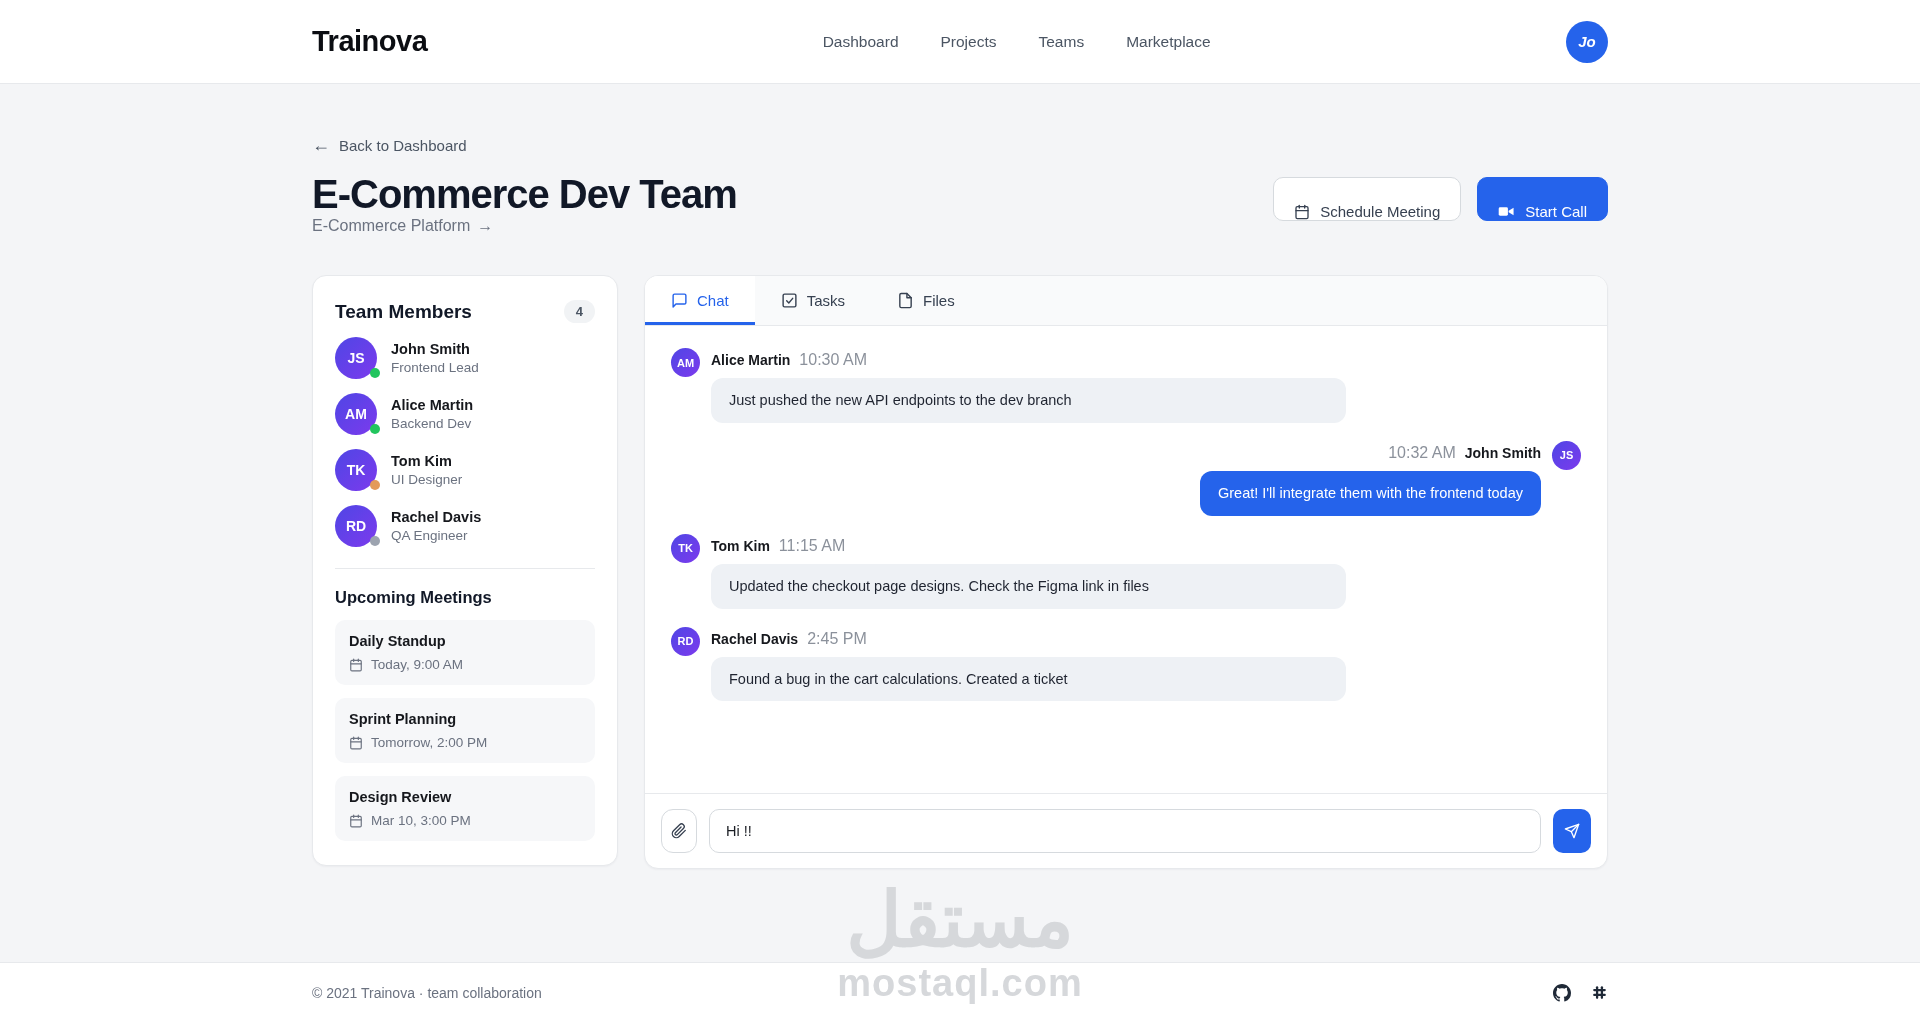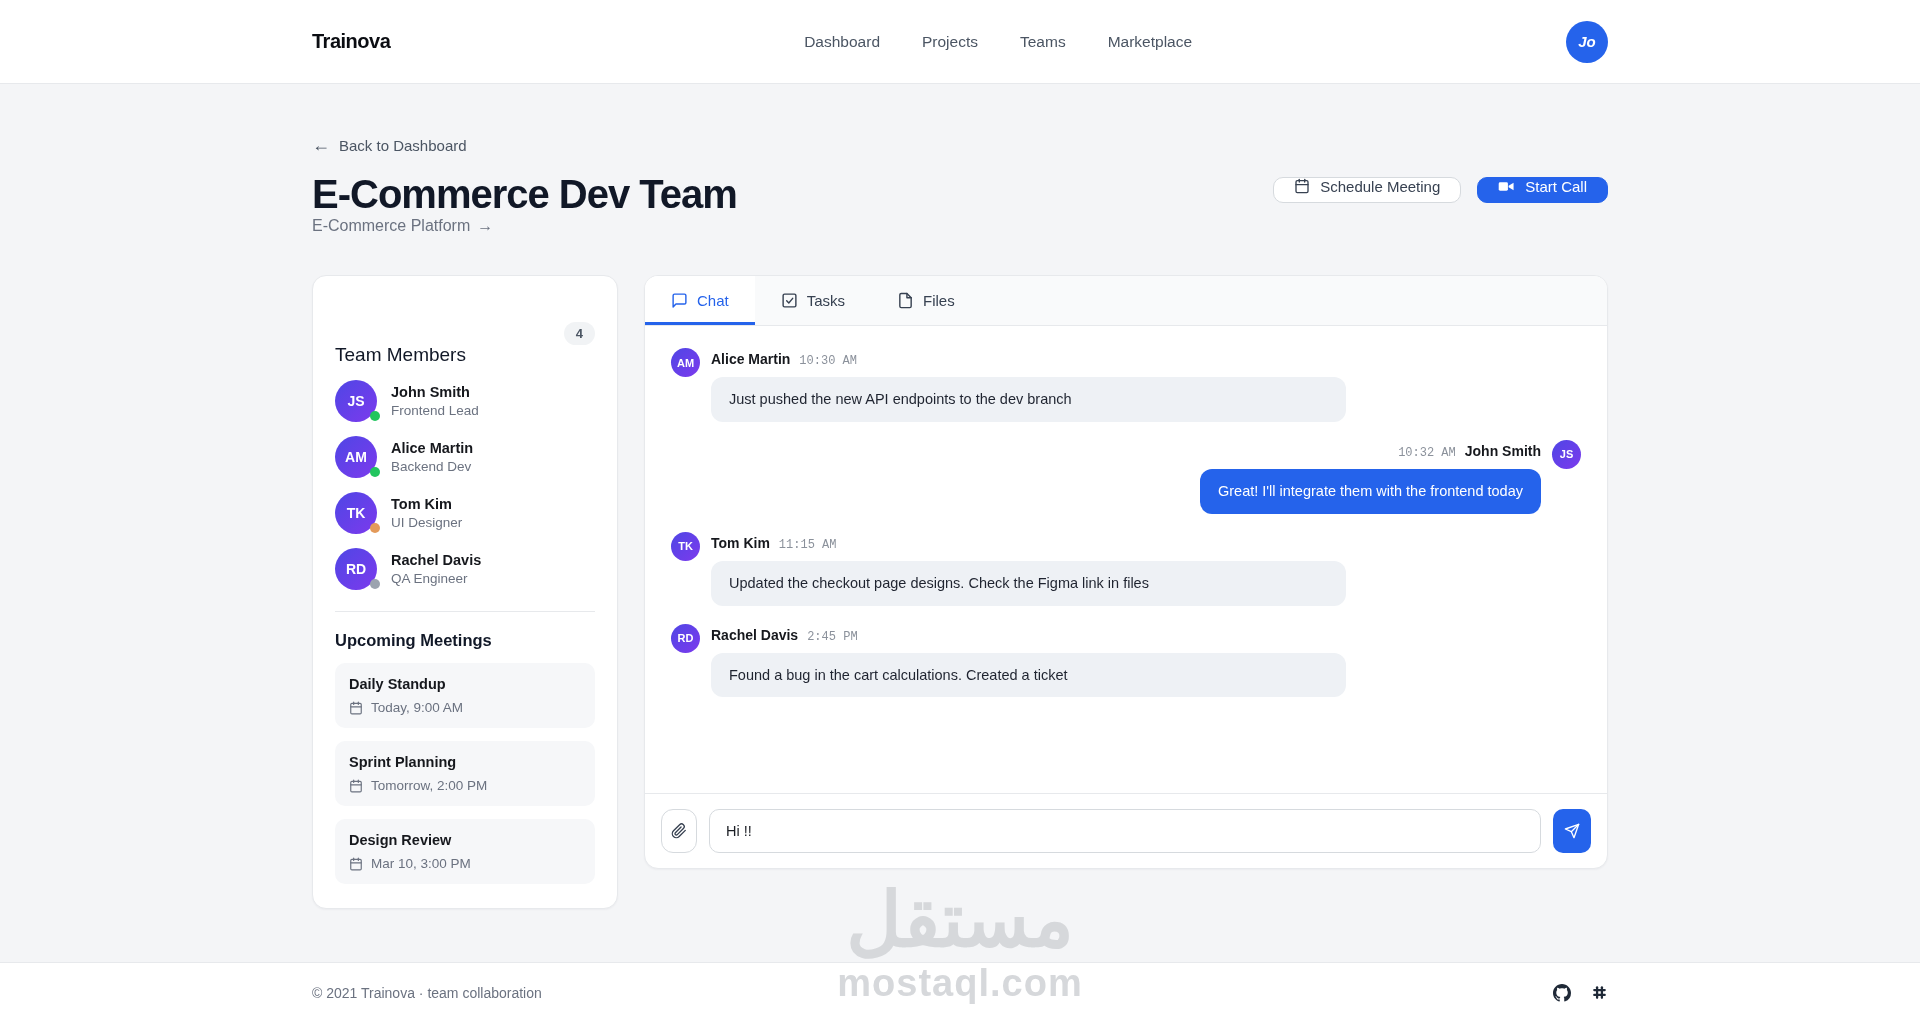--- a/index.html
+++ b/index.html
@@ -7,46 +7,46 @@
   body {
     width:1920px; height:1022px; position:relative; overflow:hidden;
     font-family:"Liberation Sans", sans-serif;
     background:#f4f5f7; color:#1a1d23;
   }
   .page { height:1022px; display:flex; flex-direction:column; }
 
   
   .navbar { background:#fff; border-bottom:1px solid #e7e9ec; height:84px; flex:none; }
   .nav-inner { width:1296px; margin:0 auto; height:100%; display:flex; align-items:center; }
-  .logo { font-size:20px; font-weight:700; letter-spacing:-0.5px; color:#0b0d12; cursor:pointer; }
+  .logo { font-size:29px; font-weight:700; letter-spacing:-0.5px; color:#0b0d12; cursor:pointer; }
   .nav-links { flex:1; display:flex; justify-content:center; gap:42px; margin-left:40px; }
   .nav-link { color:#4b5563; font-size:15.5px; cursor:pointer; }
   .nav-avatar { width:42px; height:42px; border-radius:50%; background:#2563eb; color:#fff;
     font-size:15px; font-weight:700; display:flex; align-items:center; justify-content:center; cursor:pointer;font-style:italic; }
 
   
   main { flex:1 1 auto; width:1296px; margin:0 auto; padding-top:52px; }
   .back-link { display:inline-flex; align-items:center; gap:9px; color:#4b5563; font-size:15px; cursor:pointer; }
   .back-arrow { font-size:18px; line-height:1; }
   .header-row { display:flex; justify-content:space-between; align-items:flex-start; margin-top:16px; }
   h1.page-title { margin:0; font-size:40px; font-weight:700; letter-spacing:-1px; color:#111827; line-height:1.15; }
   .project-link { color:#6b7280; font-size:16px; display:inline-flex; align-items:center; gap:7px; cursor:pointer; }
   .header-buttons { display:flex; gap:16px; margin-top:6px; }
-  .btn { height:26px; border-radius:10px; padding:0 20px; font-size:15px; display:inline-flex;
-    align-items:flex-start; gap:10px; cursor:pointer; font-family:inherit; }
+  .btn { height:44px; border-radius:10px; padding:0 20px; font-size:15px; display:inline-flex;
+    align-items:flex-end; gap:10px; cursor:pointer; font-family:inherit; }
   .btn-outline { background:#fff; border:1px solid #d6dade; color:#374151; }
   .btn-primary { background:#2563eb; border:1px solid #2563eb; color:#fff; }
 
   .content { display:flex; gap:26px; margin-top:40px; }
 
   
   .sidebar { width:306px; flex:none; background:#fff; border:1px solid #e7e9ec; border-radius:14px;
     padding:24px 22px; align-self:flex-start; box-shadow:0 1px 2px rgba(16,24,40,.04); }
   .side-head { display:flex; justify-content:space-between; align-items:center; }
-  .side-title { font-size:19px; font-weight:400; color:#111827;margin-top:44px; }
+  .side-title { font-size:19px; font-weight:700; color:#111827; }
   .count-badge { background:#f1f3f5; color:#4b5563; font-size:13px; font-weight:600;
     border-radius:999px; padding:4px 12px; }
   .members { margin-top:6px; }
   .member { display:flex; align-items:center; gap:14px; margin-top:14px; }
   .avatar { position:relative; border-radius:50%; color:#fff; font-weight:700; flex:none;
     background:linear-gradient(135deg,#4f46e5 0%,#7c3aed 100%);
     display:flex; align-items:center; justify-content:center; }
   .avatar-40 { width:42px; height:42px; font-size:14px; }
   .status-dot { position:absolute; right:-3px; bottom:1px; width:10px; height:10px; border-radius:50%; }
   .online  { background:#22c55e; }
@@ -68,21 +68,21 @@
   .tabbar { display:flex; background:#f9fafb; border-bottom:1px solid #e7e9ec; flex:none; }
   .tab { display:flex; align-items:center; gap:9px; height:49px; padding:0 26px;
     font-size:15px; color:#374151; cursor:pointer; }
   .tab.active { background:#fff; color:#2563eb; box-shadow:inset 0 -3px 0 #2563eb; }
   .messages { flex:1 1 auto; padding:22px 26px; display:flex; flex-direction:column; gap:18px; overflow:hidden; }
   .msg { display:flex; gap:11px; }
   .avatar-28 { width:29px; height:29px; font-size:11px; }
   .msg-body { flex:1; min-width:0; }
   .msg-head { display:flex; align-items:baseline; gap:9px; margin-top:3px; }
   .msg-name { font-size:14px; font-weight:700; color:#16181d; }
-  .msg-time { font-size:12px; color:#8b919b;font-family:Liberation Mono, monospace; }
+  .msg-time { font-size:16px; color:#8b919b; }
   .bubble { margin-top:9px; background:#eef1f5; border-radius:12px; padding:13px 18px;
     font-size:14.5px; color:#1f2430; line-height:1.3; }
   .msg.left .bubble { width:73%; }
   .msg.right { flex-direction:row-reverse; }
   .msg.right .msg-head { flex-direction:row-reverse; justify-content:flex-start; }
   .msg.right .bubble { background:#2563eb; color:#fff; width:fit-content; max-width:73%; margin-left:auto; }
 
   .inputbar { flex:none; border-top:1px solid #e7e9ec; padding:15px 16px; display:flex; gap:12px; align-items:center; }
   .attach-btn { width:36px; height:44px; flex:none; background:#fff; border:1px solid #d6dade;
     border-radius:12px; color:#374151; display:flex; align-items:center; justify-content:center; cursor:pointer; }

